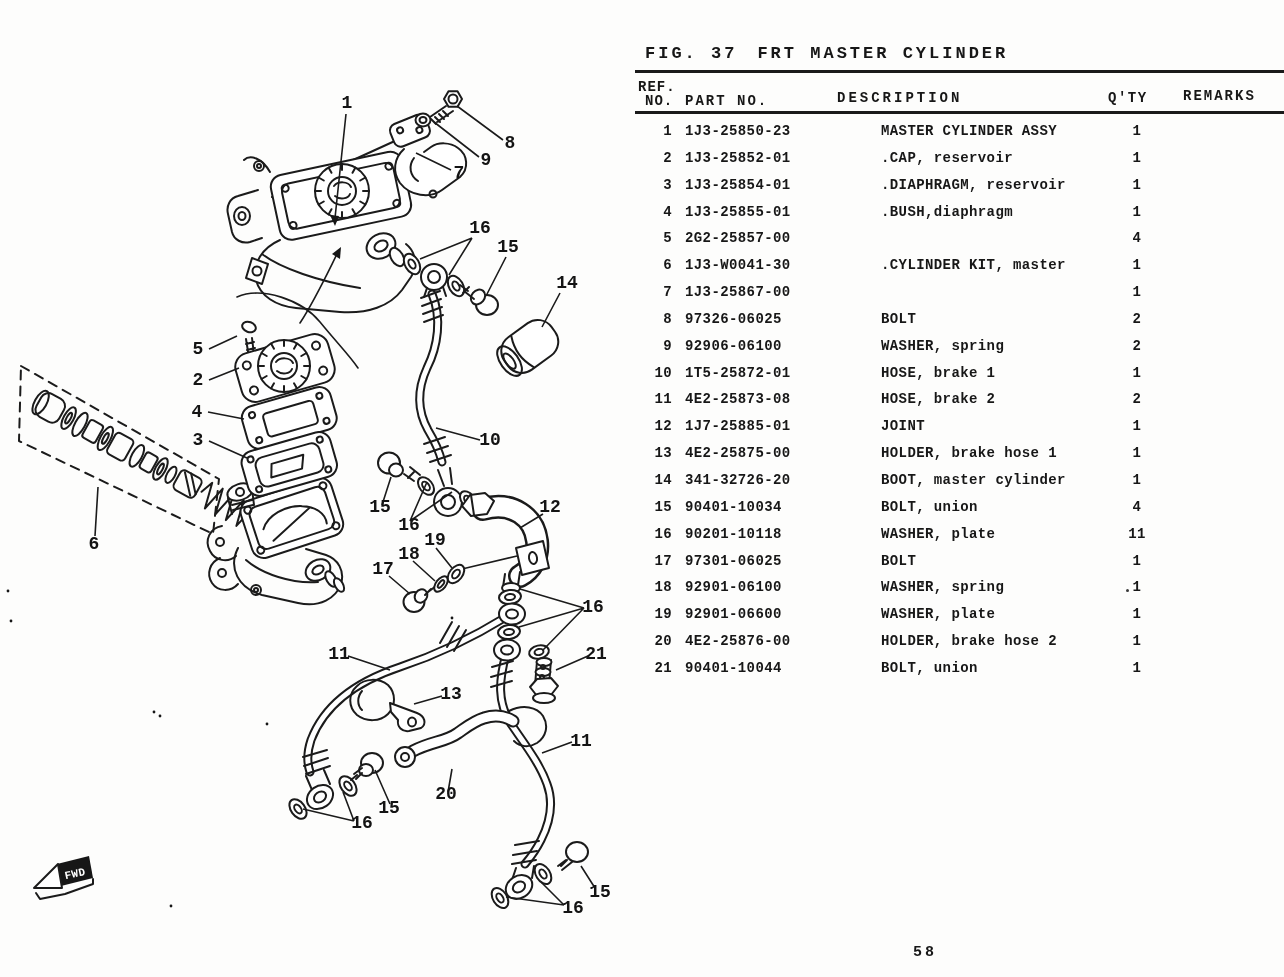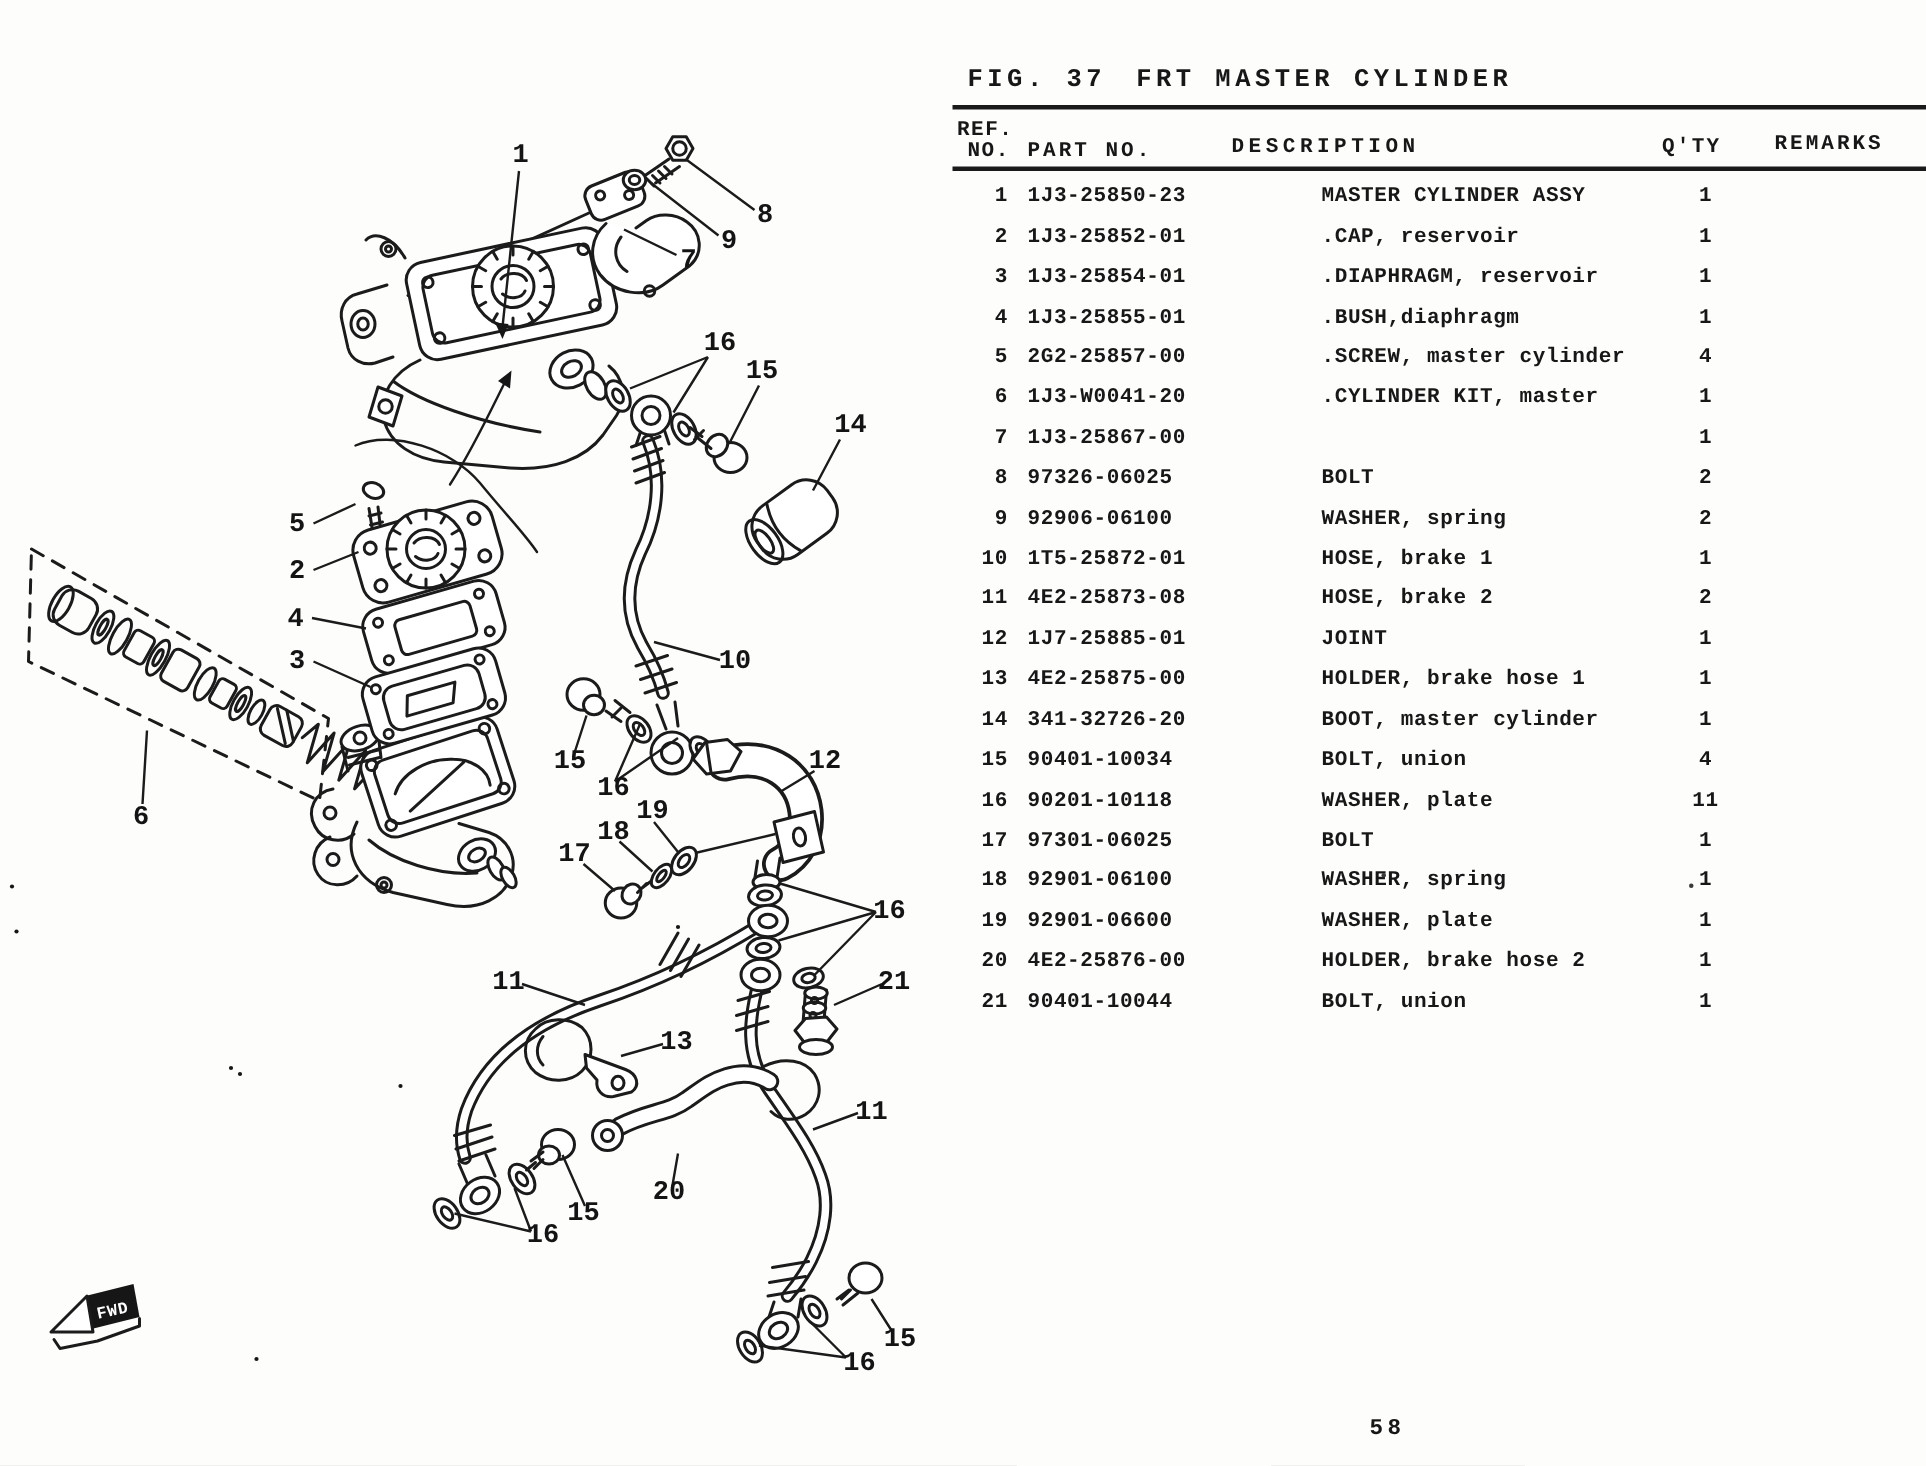--- a/index.html
+++ b/index.html
@@ -21,21 +21,21 @@
   svg text.fwd{font:bold 11px "Liberation Mono",monospace;fill:#ffffff;stroke:none;text-anchor:middle;letter-spacing:0.5px;}
 
   .tbl{position:absolute;left:637px;top:0;width:647px;height:896px;font-weight:bold;}
   .fig-title{position:absolute;left:8px;top:44px;font-size:17px;letter-spacing:3px;white-space:pre;}
   .fig-title .gap{display:inline-block;width:20px;}
   .rule{position:absolute;left:-2px;right:0;height:2.5px;background:#1a1a1a;}
   .r1{top:70px}.r2{top:111px}
   .hdr{position:absolute;font-size:14px;letter-spacing:1px;white-space:pre;}
   .h-ref1{left:1px;top:79px}.h-ref2{left:8px;top:93px}
   .h-part{left:48px;top:93px;letter-spacing:2px}
-  .h-desc{left:184px;top:90px;letter-spacing:3px}
+  .h-desc{left:200px;top:90px;letter-spacing:3px}
   .h-qty{left:471px;top:90px;letter-spacing:1.5px}
   .h-rem{left:546px;top:88px;letter-spacing:2px}
   .rows{position:absolute;left:0;top:118px;width:647px;}
   .row{position:relative;height:26.85px;line-height:26.85px;font-size:14px;white-space:pre;}
   .c{position:absolute;top:0;letter-spacing:0.4px;}
   .c-ref{left:0;width:35px;text-align:right;}
   .c-part{left:48px;}
   .c-desc{left:200px;margin-left:44px;}
   .c-qty{left:478px;width:44px;text-align:center;}
   .pagenum{position:absolute;left:913px;top:944px;font-size:15px;font-weight:bold;letter-spacing:3px;}
@@ -398,22 +398,22 @@
     <div class="hdr h-part">PART NO.</div>
     <div class="hdr h-desc">DESCRIPTION</div>
     <div class="hdr h-qty">Q'TY</div>
     <div class="hdr h-rem">REMARKS</div>
     <div class="rule r2"></div>
     <div class="rows">
       <div class="row"><span class="c c-ref">1</span><span class="c c-part">1J3-25850-23</span><span class="c c-desc">MASTER CYLINDER ASSY</span><span class="c c-qty">1</span></div>
       <div class="row"><span class="c c-ref">2</span><span class="c c-part">1J3-25852-01</span><span class="c c-desc">.CAP, reservoir</span><span class="c c-qty">1</span></div>
       <div class="row"><span class="c c-ref">3</span><span class="c c-part">1J3-25854-01</span><span class="c c-desc">.DIAPHRAGM, reservoir</span><span class="c c-qty">1</span></div>
       <div class="row"><span class="c c-ref">4</span><span class="c c-part">1J3-25855-01</span><span class="c c-desc">.BUSH,diaphragm</span><span class="c c-qty">1</span></div>
-      <div class="row"><span class="c c-ref">5</span><span class="c c-part">2G2-25857-00</span><span class="c c-desc">.SCREW, master cylinder</span><span class="c c-qty">4</span></div>
-      <div class="row"><span class="c c-ref">6</span><span class="c c-part">1J3-W0041-20</span><span class="c c-desc">.CYLINDER KIT, master</span><span class="c c-qty">1</span></div>
+      <div class="row"><span class="c c-ref">5</span><span class="c c-part">2G2-25857-00</span><span class="c c-qty">4</span></div>
+      <div class="row"><span class="c c-ref">6</span><span class="c c-part">1J3-W0041-30</span><span class="c c-desc">.CYLINDER KIT, master</span><span class="c c-qty">1</span></div>
       <div class="row"><span class="c c-ref">7</span><span class="c c-part">1J3-25867-00</span><span class="c c-qty">1</span></div>
       <div class="row"><span class="c c-ref">8</span><span class="c c-part">97326-06025</span><span class="c c-desc">BOLT</span><span class="c c-qty">2</span></div>
       <div class="row"><span class="c c-ref">9</span><span class="c c-part">92906-06100</span><span class="c c-desc">WASHER, spring</span><span class="c c-qty">2</span></div>
       <div class="row"><span class="c c-ref">10</span><span class="c c-part">1T5-25872-01</span><span class="c c-desc">HOSE, brake 1</span><span class="c c-qty">1</span></div>
       <div class="row"><span class="c c-ref">11</span><span class="c c-part">4E2-25873-08</span><span class="c c-desc">HOSE, brake 2</span><span class="c c-qty">2</span></div>
       <div class="row"><span class="c c-ref">12</span><span class="c c-part">1J7-25885-01</span><span class="c c-desc">JOINT</span><span class="c c-qty">1</span></div>
       <div class="row"><span class="c c-ref">13</span><span class="c c-part">4E2-25875-00</span><span class="c c-desc">HOLDER, brake hose 1</span><span class="c c-qty">1</span></div>
       <div class="row"><span class="c c-ref">14</span><span class="c c-part">341-32726-20</span><span class="c c-desc">BOOT, master cylinder</span><span class="c c-qty">1</span></div>
       <div class="row"><span class="c c-ref">15</span><span class="c c-part">90401-10034</span><span class="c c-desc">BOLT, union</span><span class="c c-qty">4</span></div>
       <div class="row"><span class="c c-ref">16</span><span class="c c-part">90201-10118</span><span class="c c-desc">WASHER, plate</span><span class="c c-qty">11</span></div>

